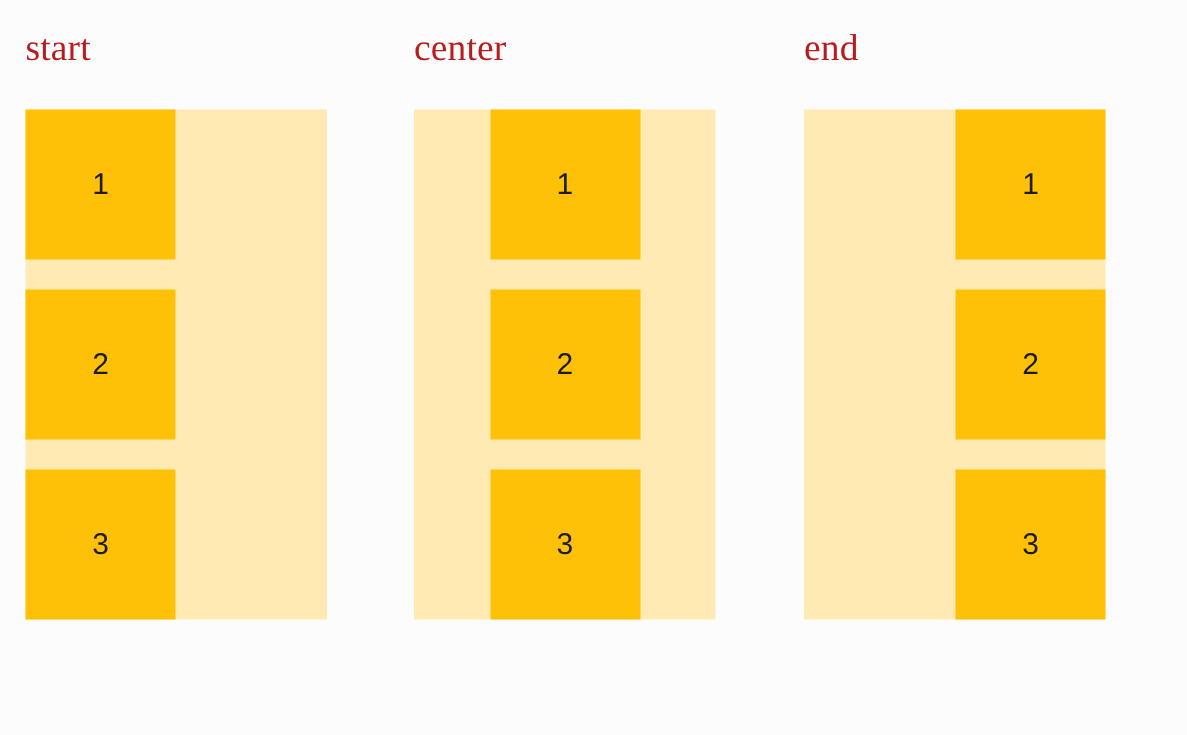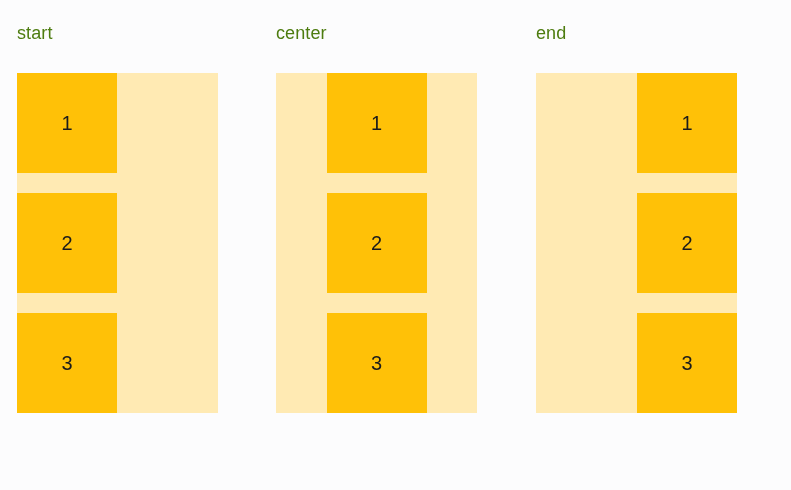--- a/index.html
+++ b/index.html
@@ -27,24 +27,24 @@
   }
 
   .demo-column.col-0 { left: 17px; }
   .demo-column.col-1 { left: 276px; }
   .demo-column.col-2 { left: 536px; }
 
   .column-label {
     position: absolute;
     top: 18px;
     left: 0;
-    font-size: 18px;
+    font-size: 25px;
     line-height: 30px;
-    color: #4d7c0f;
-    font-family: Liberation Sans, sans-serif;
+    color: #b91c1c;
+    font-family: Liberation Serif, serif;
     white-space: nowrap;
     letter-spacing: 0.1px;
   }
 
   .flex-container {
     position: absolute;
     top: 73px;
     left: 0;
     width: 201px;
     height: 340px;

